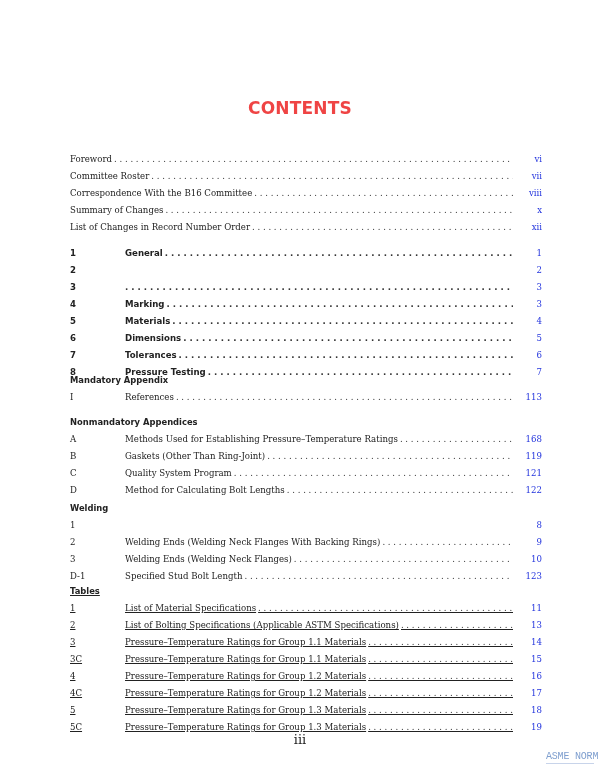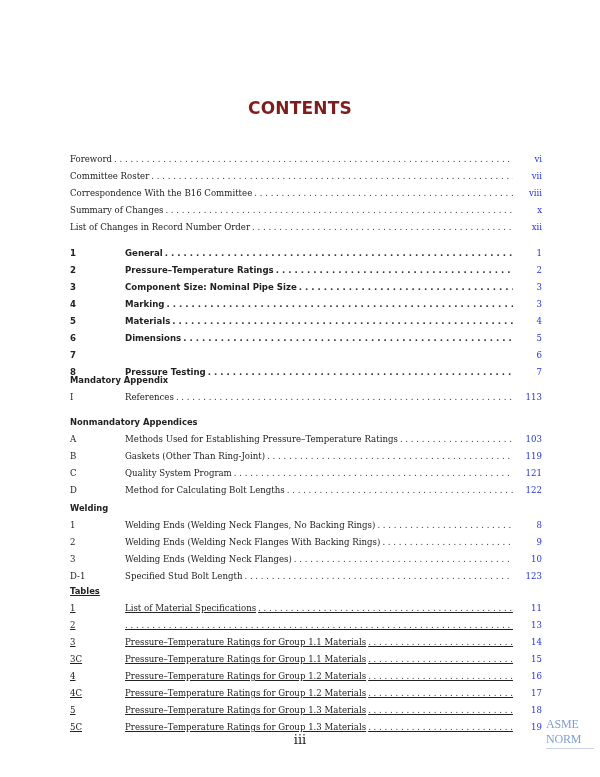--- a/index.html
+++ b/index.html
@@ -1,31 +1,31 @@
 <!DOCTYPE html>
 <html><head>
   <meta charset="utf-8">
   <style>
     html, body { margin: 0; padding: 0; background: #ffffff; }
     body { width: 600px; height: 777px; position: relative; overflow: hidden; font-family: "DejaVu Serif", serif; color: #222; }
-    .title { position: absolute; top: 98px; left: 0; width: 600px; text-align: center; font-family: "DejaVu Sans", sans-serif; font-weight: bold; font-size: 17px; color: #7f1d1d; letter-spacing: 0.2px; }
+    .title { position: absolute; top: 98px; left: 0; width: 600px; text-align: center; font-family: "DejaVu Sans", sans-serif; font-weight: bold; font-size: 17px; color: #ef4444; letter-spacing: 0.2px; }
     .toc { position: absolute; left: 70px; width: 478px; }
     .row { position: relative; height: 17px; line-height: 17px; font-size: 8.6px; display: flex; align-items: flex-start; }
     .num { width: 55px; flex: 0 0 55px; }
     .label { white-space: nowrap; overflow: hidden; flex: 1 1 auto; display: flex; }
     .label .txt { flex: 0 0 auto; padding-right: 2px; }
     .label .dots { flex: 1 1 auto; overflow: hidden; white-space: nowrap; letter-spacing: 3.1px; color: #333; }
     .label .dots::before { content: ". . . . . . . . . . . . . . . . . . . . . . . . . . . . . . . . . . . . . . . . . . . . . . . . . . . . . . . . . . . . . . . . . . . . . . . . . . . . . . . . . . . . . . . . . . . . . . . . . . . . . . . . . . . . . . . . . . . . . . . . . . . . . . . . . . . . . . . . . . . . . . . . . . . . . . . . . . . . . . . ."; letter-spacing: 0; }
     .row.front .label { width: 443px; flex: 0 0 443px; }
     .row .label.wide { flex: 0 0 388px; width: 388px; }
     .page { position: absolute; right: 6px; width: 35px; text-align: right; color: #2233dd; cursor: pointer; }
     .bold { font-weight: bold; font-family: "DejaVu Sans", sans-serif; font-size: 8.4px; }
     .section-head { font-weight: bold; font-family: "DejaVu Sans", sans-serif; font-size: 8.4px; height: 17px; line-height: 17px; }
     .footer { position: absolute; top: 732px; left: 0; width: 600px; text-align: center; font-size: 13px; color: #222; }
-    .logo { position: absolute; left: 546px; top: 717px; font-family: Liberation Serif, serif; font-size: 12px; color: #7f9fcf; letter-spacing: -0.2px; }
+    .logo { position: absolute; left: 546px; top: 751px; font-family: Liberation Mono, monospace; font-size: 10px; color: #7f9fcf; letter-spacing: -0.2px; }
     .logo .sub { display: block; height: 2px; margin-top: 1px; border-top: 1px solid #c8d4ea; width: 48px; }
   </style>
 </head>
 <body>
 
 <div class="title">CONTENTS</div>
 
 <div class="toc" style="top:151px;">
   <div class="row front">
     <div class="label">
@@ -68,30 +68,25 @@
   <div class="row">
     <span class="num">1</span>
     <div class="label wide">
         <span class="txt">General</span>
         <span class="dots"></span>
       </div>
     <span class="page" style="font-weight:normal;font-family:'DejaVu Serif',serif;">1</span>
   </div>
   <div class="row">
     <span class="num">2</span>
-    <div class="label wide">
-        <span class="txt">Pressure–Temperature Ratings</span>
-        <span class="dots"></span>
-      </div>
     <span class="page" style="font-weight:normal;font-family:'DejaVu Serif',serif;">2</span>
   </div>
   <div class="row">
     <span class="num">3</span>
     <div class="label wide">
-        <span class="txt">Component Size: Nominal Pipe Size</span>
         <span class="dots"></span>
       </div>
     <span class="page" style="font-weight:normal;font-family:'DejaVu Serif',serif;">3</span>
   </div>
   <div class="row">
     <span class="num">4</span>
     <div class="label wide">
         <span class="txt">Marking</span>
         <span class="dots"></span>
       </div>
@@ -108,20 +103,24 @@
   <div class="row">
     <span class="num">6</span>
     <div class="label wide">
         <span class="txt">Dimensions</span>
         <span class="dots"></span>
       </div>
     <span class="page" style="font-weight:normal;font-family:'DejaVu Serif',serif;">5</span>
   </div>
   <div class="row">
     <span class="num">7</span>
+    <div class="label wide">
+        <span class="txt">Tolerances</span>
+        <span class="dots"></span>
+      </div>
     <span class="page" style="font-weight:normal;font-family:'DejaVu Serif',serif;">6</span>
   </div>
   <div class="row">
     <span class="num">8</span>
     <div class="label wide">
         <span class="txt">Pressure Testing</span>
         <span class="dots"></span>
       </div>
     <span class="page" style="font-weight:normal;font-family:'DejaVu Serif',serif;">7</span>
   </div>
@@ -140,21 +139,21 @@
 </div>
 
 <div class="toc" style="top:414px;">
   <div class="section-head">Nonmandatory Appendices</div>
   <div class="row">
     <span class="num">A</span>
     <div class="label wide">
         <span class="txt">Methods Used for Establishing Pressure–Temperature Ratings</span>
         <span class="dots"></span>
       </div>
-    <span class="page">103</span>
+    <span class="page">168</span>
   </div>
   <div class="row">
     <span class="num">B</span>
     <div class="label wide">
         <span class="txt">Gaskets (Other Than Ring-Joint)</span>
         <span class="dots"></span>
       </div>
     <span class="page">119</span>
   </div>
   <div class="row">
@@ -172,24 +171,20 @@
         <span class="dots"></span>
       </div>
     <span class="page">122</span>
   </div>
 </div>
 
 <div class="toc" style="top:500px;">
   <div class="section-head">Welding</div>
   <div class="row">
     <span class="num">1</span>
-    <div class="label wide">
-        <span class="txt">Welding Ends (Welding Neck Flanges, No Backing Rings)</span>
-        <span class="dots"></span>
-      </div>
     <span class="page">8</span>
   </div>
   <div class="row">
     <span class="num">2</span>
     <div class="label wide">
         <span class="txt">Welding Ends (Welding Neck Flanges With Backing Rings)</span>
         <span class="dots"></span>
       </div>
     <span class="page">9</span>
   </div>
@@ -217,20 +212,21 @@
     <span class="num">1</span>
     <div class="label wide">
         <span class="txt">List of Material Specifications</span>
         <span class="dots"></span>
       </div>
     <span class="page">11</span>
   </div>
   <div class="row">
     <span class="num">2</span>
     <div class="label wide">
+        <span class="txt">List of Bolting Specifications (Applicable ASTM Specifications)</span>
         <span class="dots"></span>
       </div>
     <span class="page">13</span>
   </div>
   <div class="row">
     <span class="num">3</span>
     <div class="label wide">
         <span class="txt">Pressure–Temperature Ratings for Group 1.1 Materials</span>
         <span class="dots"></span>
       </div>

